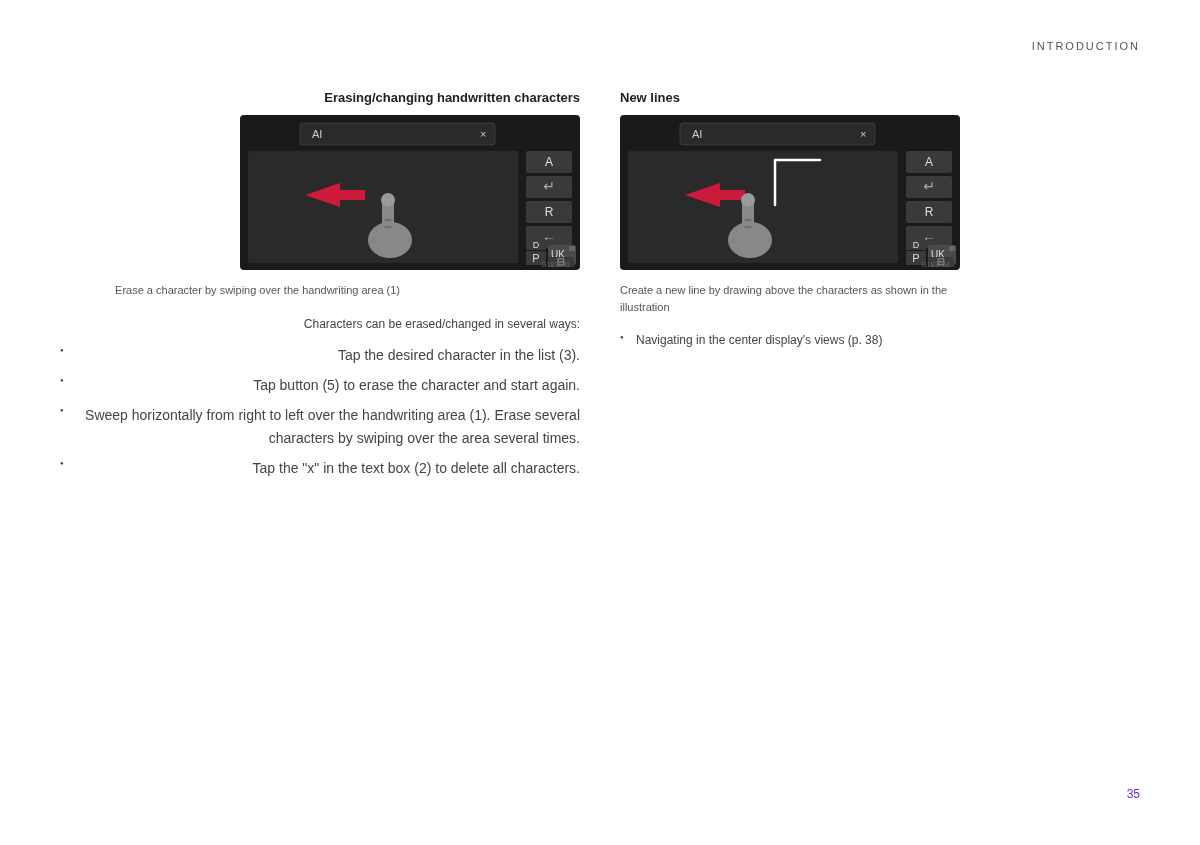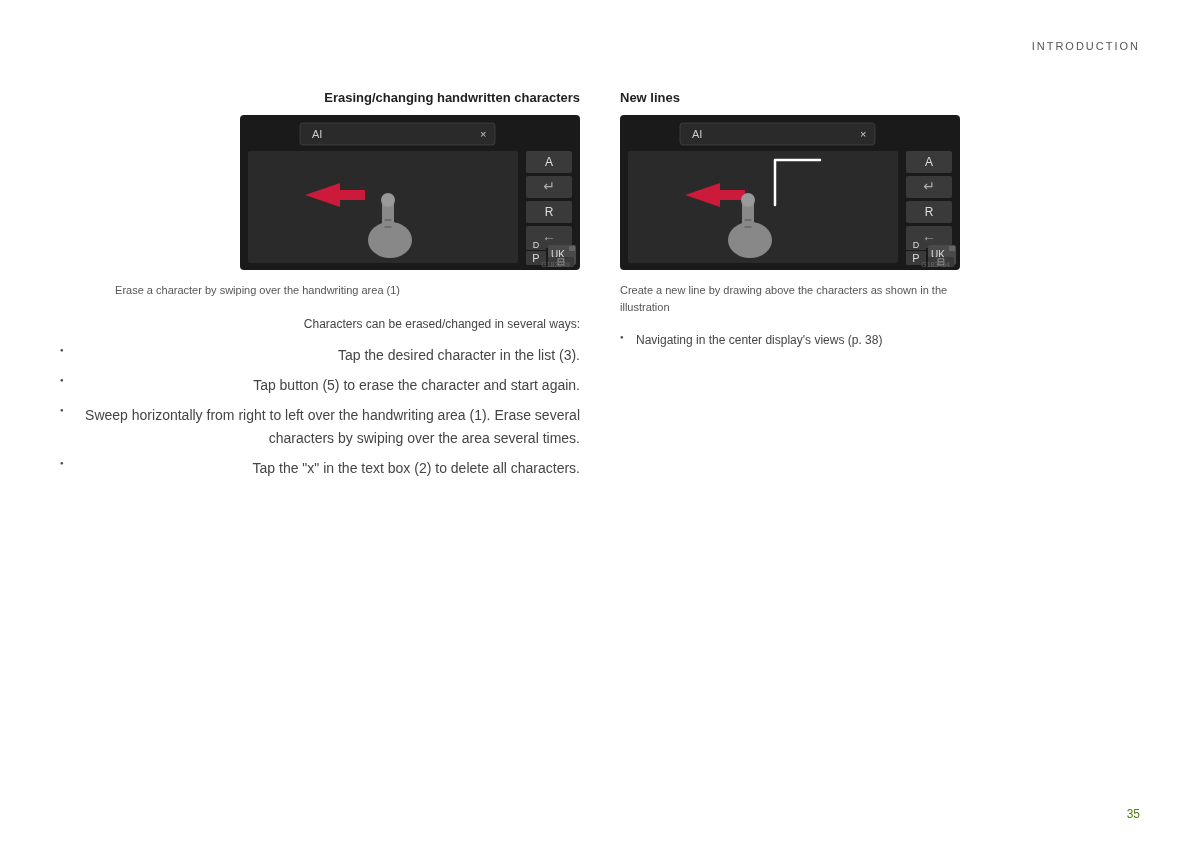--- a/index.html
+++ b/index.html
@@ -105,24 +105,24 @@
       content: '●';
       position: absolute;
       left: 0;
       top: 0;
       font-size: 6px;
       color: #444;
       line-height: 2;
     }
     .page-number {
       position: absolute;
-      bottom: 24px;
+      bottom: 44px;
       right: 60px;
       font-size: 12px;
-      color: #4d7c0f;
+      color: #6d28d9;
     }
     
     .diagram-svg {
       width: 340px;
       height: 155px;
     }
   </style>
 </head>
 <body>
 

